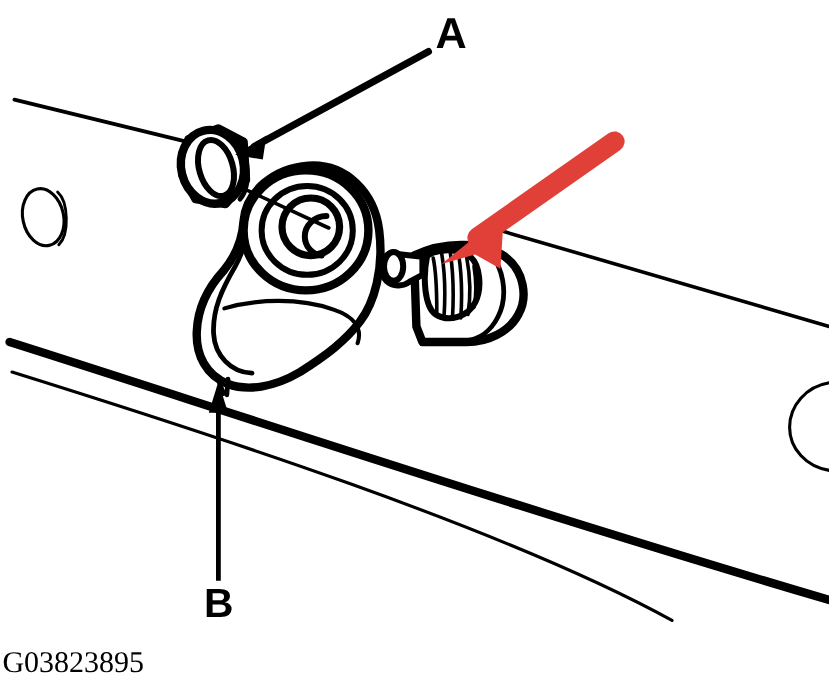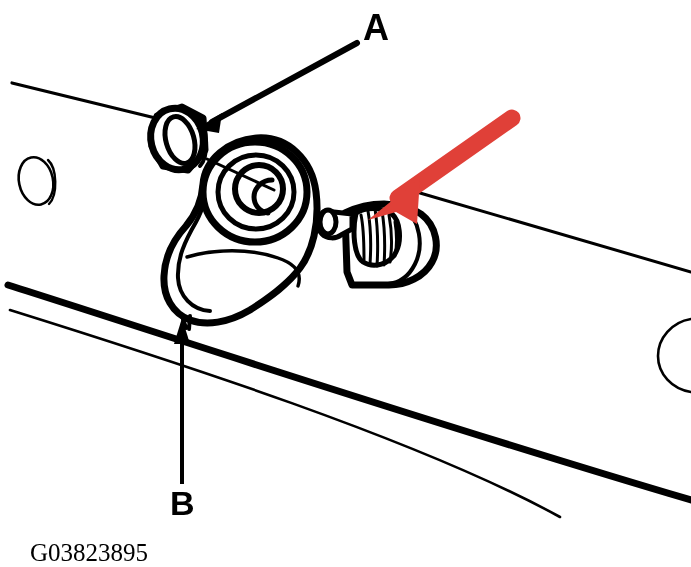--- a/index.html
+++ b/index.html
@@ -48,21 +48,20 @@
   #figure-caption {
     position: absolute;
     left: 2px;
     top: 540px;
     font-family: "Liberation Serif", serif;
     font-size: 25px;
     font-weight: normal;
     color: #000000;
     line-height: 1;
     white-space: pre;
-    margin-left: 28px;
   }
 </style>
 </head>
 <body>
 
 <div id="page">
 
   <svg id="diagram" viewBox="0 0 691 567" xmlns="http://www.w3.org/2000/svg">
 
     <rect x="0" y="0" width="691" height="567" fill="#ffffff"></rect>

